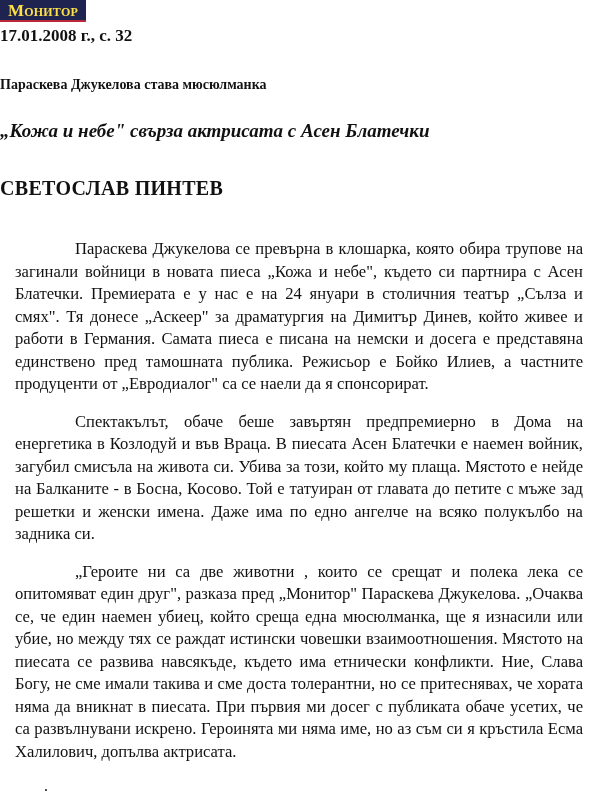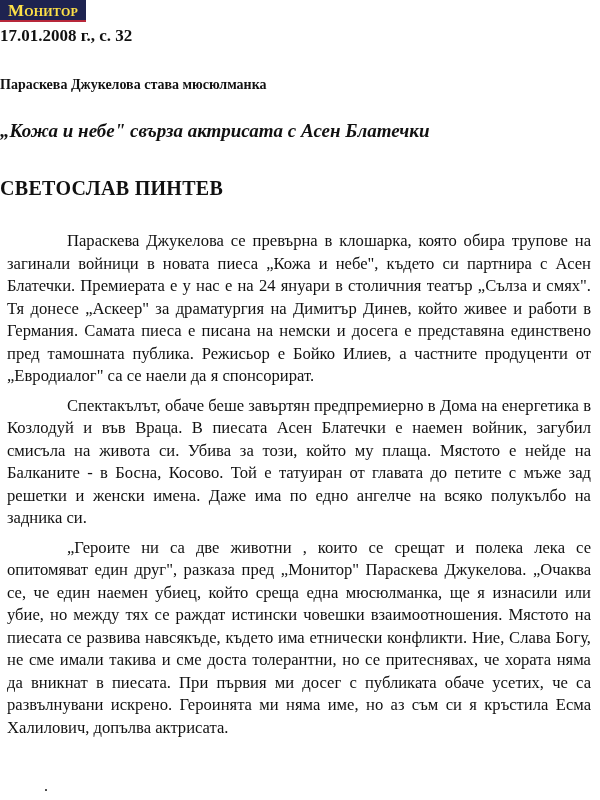--- a/index.html
+++ b/index.html
@@ -4,21 +4,21 @@
 <style>
   html, body { margin: 0; padding: 0; background: #ffffff; }
   body { width: 600px; height: 800px; overflow: hidden; position: relative; font-family: "Liberation Serif", "DejaVu Serif", serif; color: #111; }
   .logo { position: absolute; left: 0; top: 0; width: 86px; height: 20px; background: #1e2350; border-bottom: 2px solid #b8283a; display: flex; align-items: center; justify-content: center; }
   .logo span { color: #fde047; font-family: "Liberation Serif", serif; font-weight: bold; font-size: 17px; letter-spacing: 0.2px; font-variant: small-caps; line-height: 1; }
   .dateline { position: absolute; left: 0; top: 26px; font-weight: bold; font-size: 17px; line-height: 20px; }
   .headline { position: absolute; left: 0; top: 73px; font-weight: bold; font-size: 14px; line-height: 24px; white-space: nowrap; }
   .subheadline { position: absolute; left: 0; top: 119px; font-weight: bold; font-style: italic; font-size: 19px; line-height: 24px; white-space: nowrap; }
   .byline { position: absolute; left: 0; top: 178px; font-weight: bold; font-size: 20px; line-height: 20px; letter-spacing: 0.3px; }
   .article { position: absolute; left: 0; top: 223px; width: 598px; font-size: 16.6px; line-height: 22.5px; text-align: justify; }
-  .article p { margin: 7px; text-indent: 60px; }
+  .article p { margin: 15px; text-indent: 60px; }
   .trailing-dot { position: absolute; left: 44px; top: 778px; font-size: 16px; line-height: 16px; }
 </style>
 </head>
 <body>
 
 <div class="logo">
   <span>Монитор</span>
 </div>
 
 <div class="dateline">17.01.2008 г., с. 32</div>

